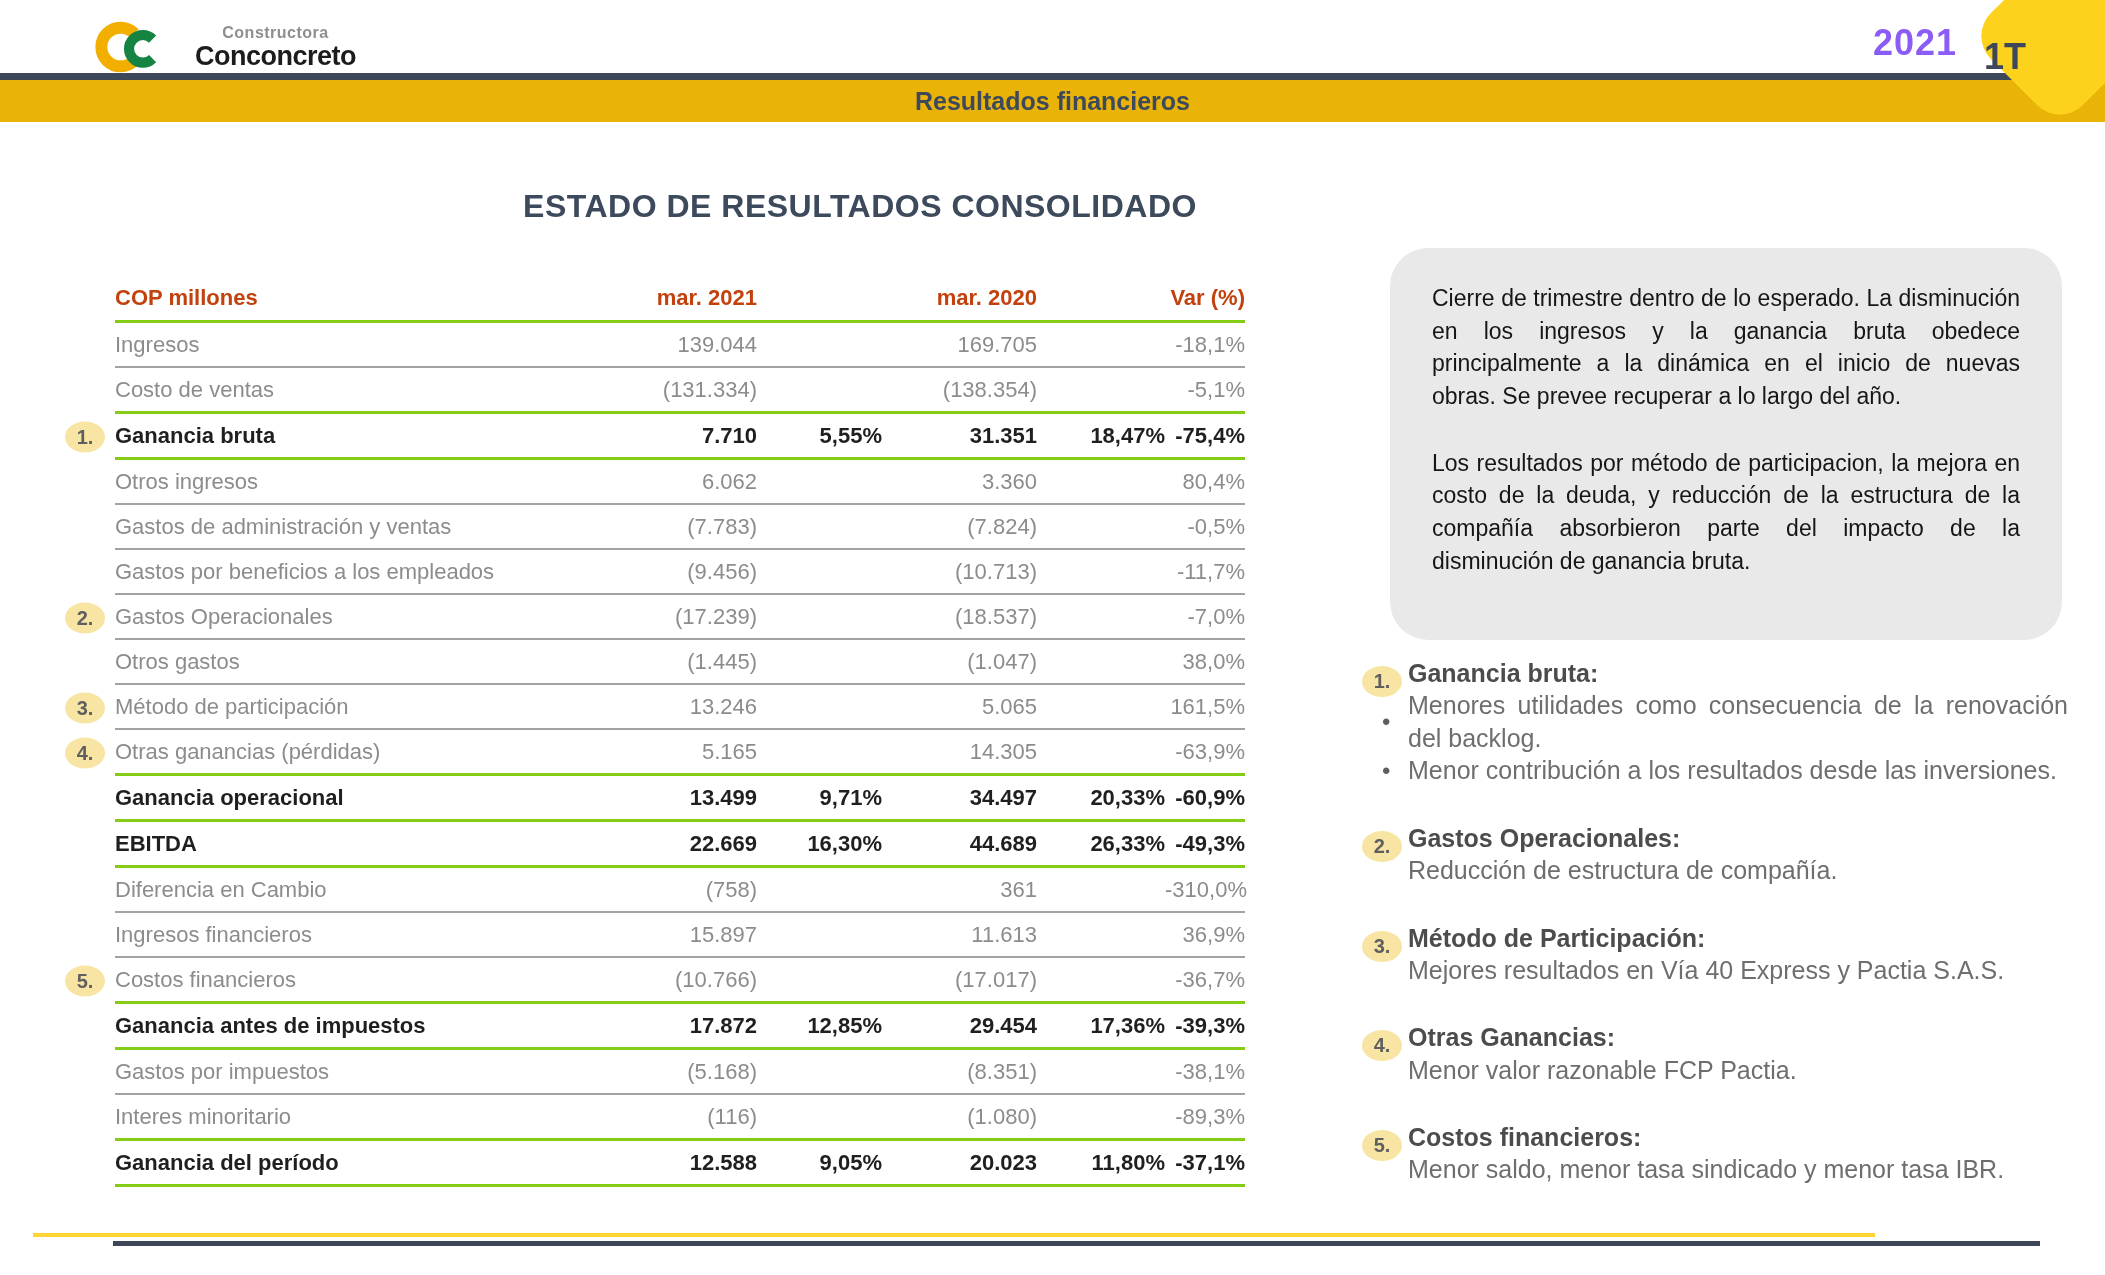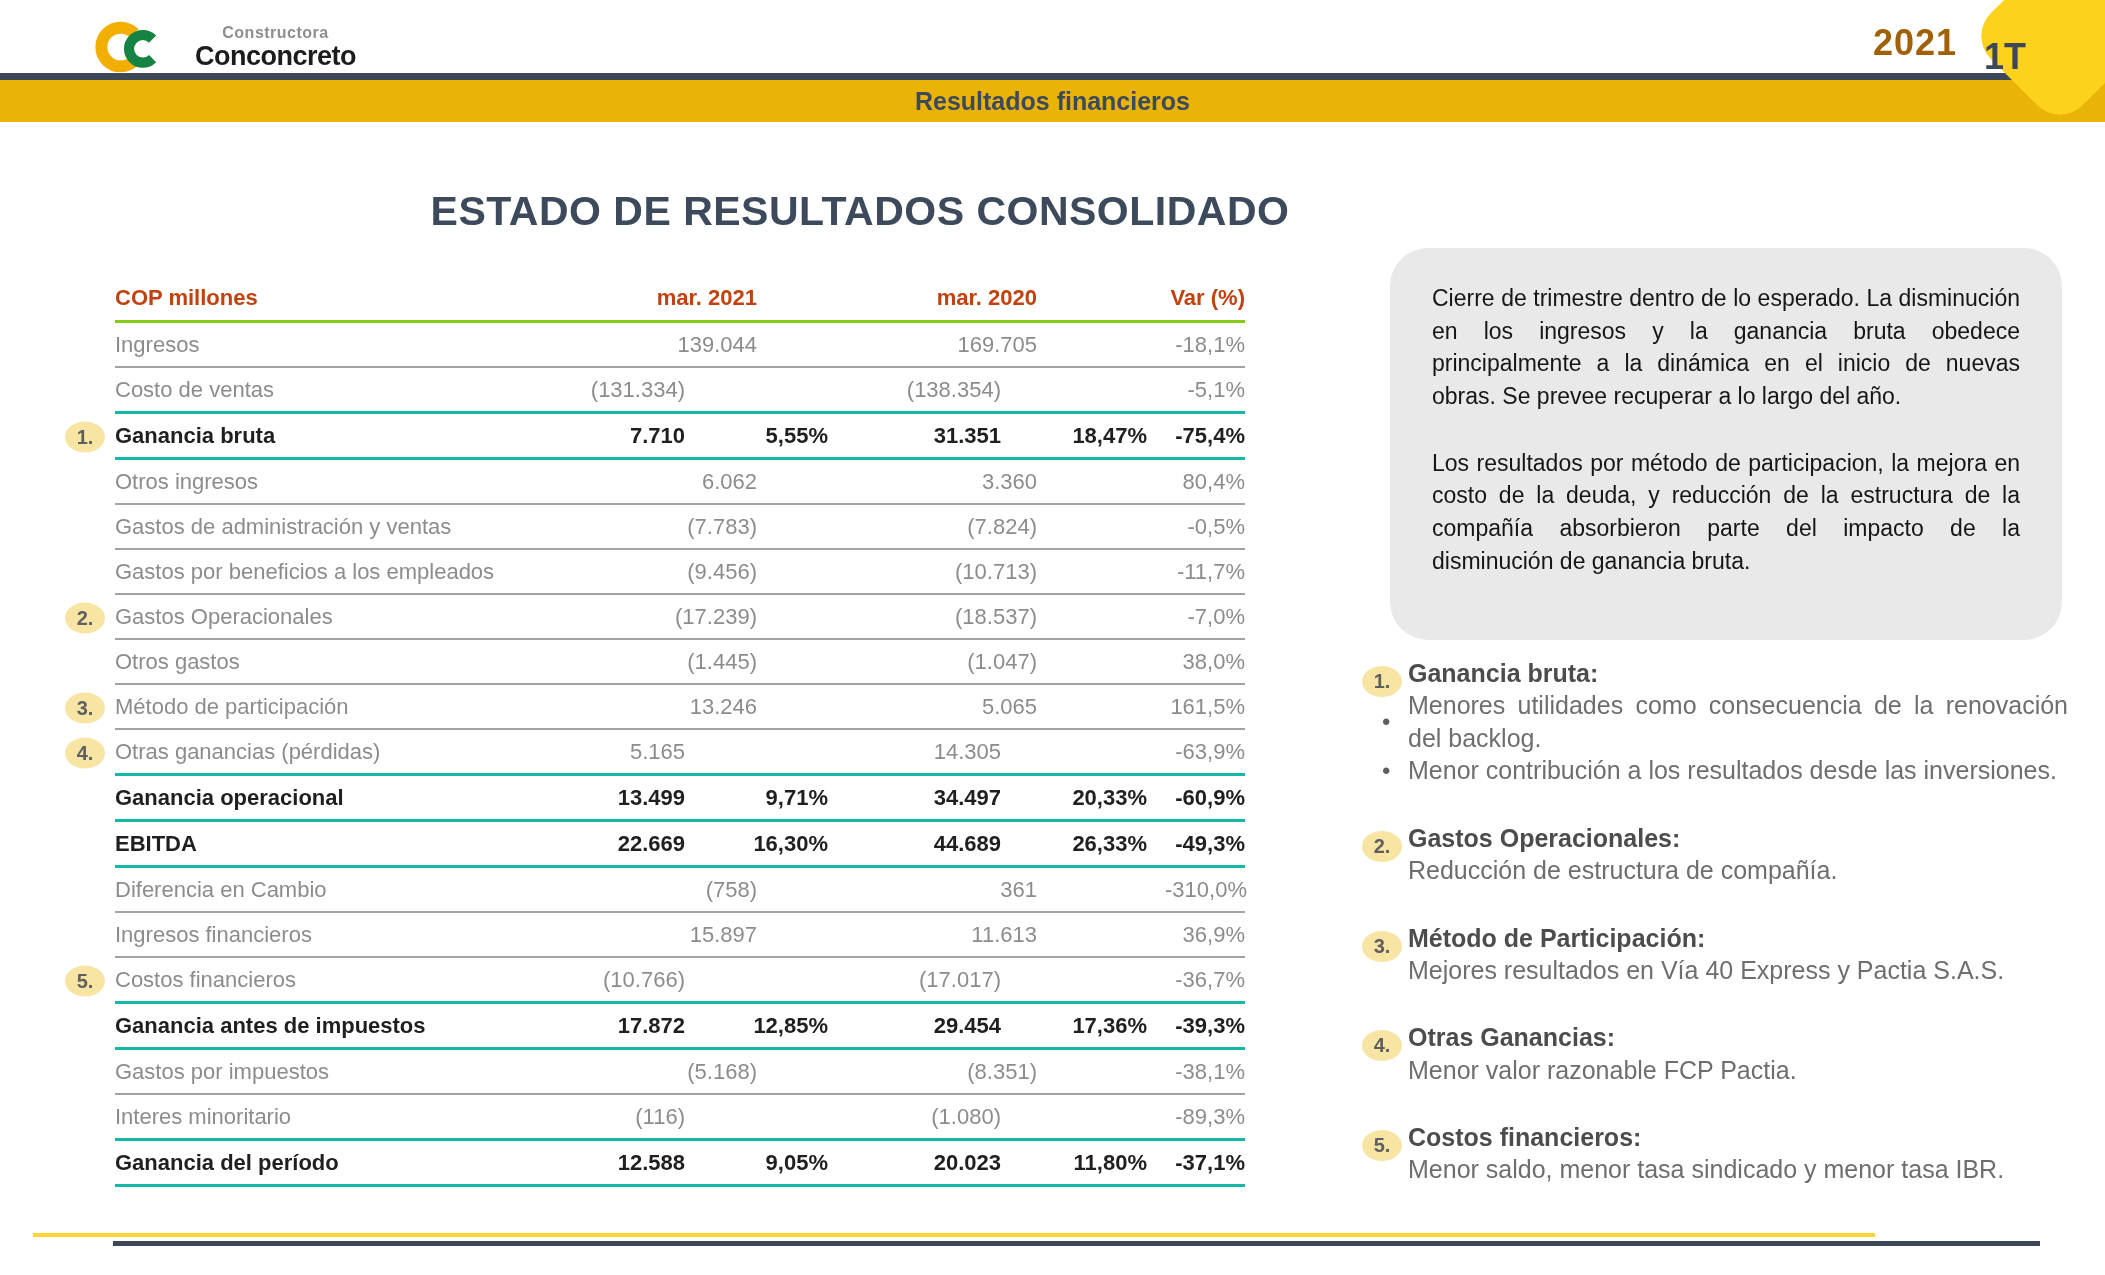--- a/index.html
+++ b/index.html
@@ -6,41 +6,41 @@
   .slide {
     position:relative; width:2105px; height:1275px; overflow:hidden;
     background:#ffffff; font-family:"Liberation Sans", sans-serif;
     color:#1f1f1f;
   }
   
   .logo { position:absolute; left:95px; top:16px; display:flex; align-items:center; gap:8px; }
   .logo-text { line-height:1;text-align:center; }
   .logo-top { font-size:16px; font-weight:bold; color:#8e8e8e; letter-spacing:.5px; }
   .logo-bottom { font-size:27px; font-weight:bold; color:#1c1c1c; margin-top:2px; letter-spacing:-.5px;}
-  .year { position:absolute; right:148px; top:22px; font-size:36px; font-weight:bold; color:#a16207; letter-spacing:1px;}
+  .year { position:absolute; right:148px; top:22px; font-size:36px; font-weight:bold; color:#8b5cf6; letter-spacing:1px;}
   .dark-bar { position:absolute; left:0; top:73px; width:2105px; height:7px; background:#3d4759; }
   .yellow-band { position:absolute; left:0; top:80px; width:2105px; height:42px; background:#eab308;
     display:flex; align-items:center; justify-content:center; }
   .banner-text { font-size:25px; font-weight:bold; color:#3d4a5c; }
   .diamond { position:absolute; left:1995px; top:-29px; width:130px; height:130px;
     background:#fcd21c; transform:rotate(45deg); border-radius:32px; z-index:5; }
   .quarter { position:absolute; left:1965px; top:36px; width:80px; text-align:center;
     font-size:36px; font-weight:bold; color:#3d4759; z-index:6; }
   
   .page-title { position:absolute; left:0; top:188px; width:1720px; text-align:center;
-    font-size:41px; font-weight:bold; color:#3d4a5c; letter-spacing:.5px; }
+    font-size:32px; font-weight:bold; color:#3d4a5c; letter-spacing:.5px; }
   
   .fin-table { position:absolute; left:115px; top:276px; width:1130px; }
   .t-row { display:grid; grid-template-columns:1fr 150px 125px 155px 128px 80px;
     align-items:center; height:43px; font-size:22px; color:#8c8c8c; }
   .t-row > div { white-space:nowrap; }
   .t-head { height:44px; font-weight:bold; color:#c2410c; border-bottom:3px solid #84cc16; }
   .cell-num { text-align:right; }
   .row-bold { font-weight:bold; color:#1f1f1f; }
-  .b-yellow { border-bottom:3px solid #14b8a6;gap:18px; }
+  .b-yellow { border-bottom:3px solid #84cc16; }
   .b-gray { border-bottom:2px solid #a3a3a3; }
   .row-wrap { position:relative; }
   .row-badge { position:absolute; left:-50px; top:50%; transform:translateY(-50%);
     width:40px; height:31px; border-radius:50%; background:#f8e5a3;
     display:flex; align-items:center; justify-content:center;
     font-size:20px; font-weight:bold; color:#5f5f5f; }
   
   .summary-box { position:absolute; left:1390px; top:248px; width:672px; height:392px;
     background:#e9e9e9; border-radius:38px; box-sizing:border-box; padding:34px 42px;
     font-size:23px; line-height:1.42; color:#161616; text-align:justify; }

